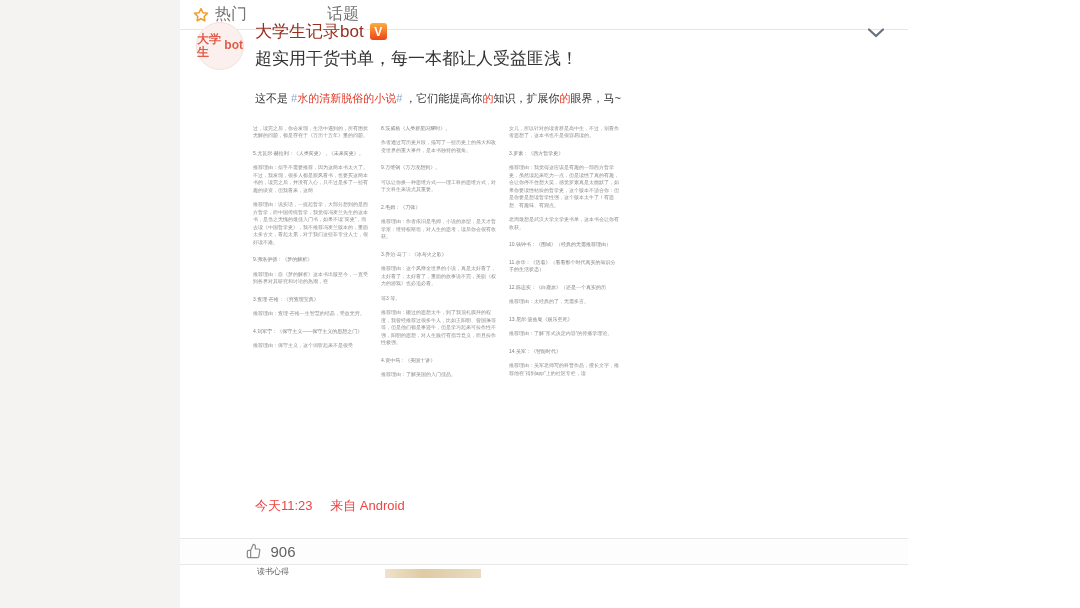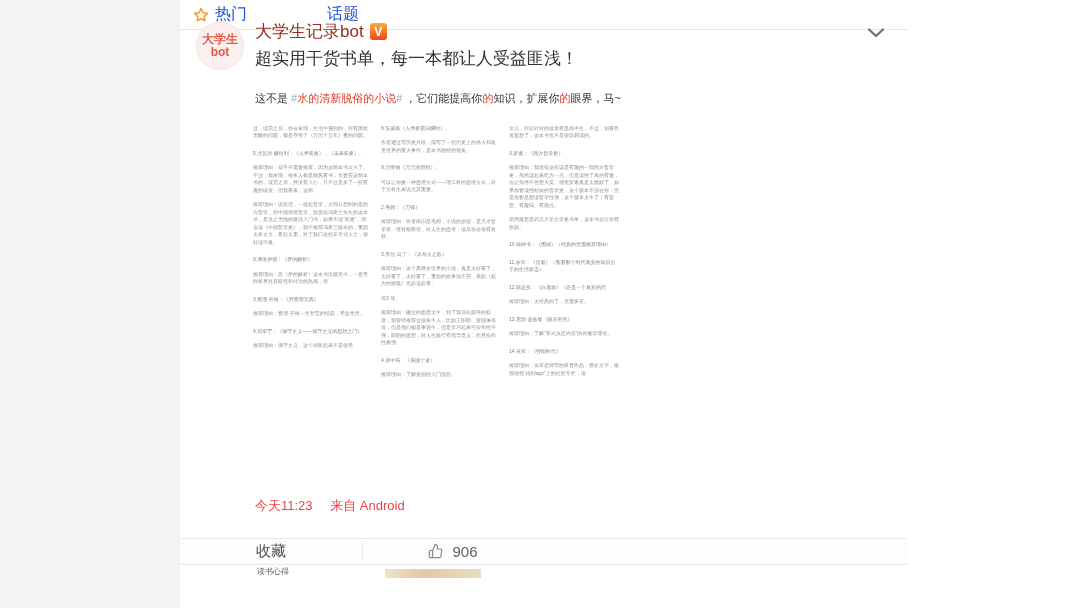--- a/index.html
+++ b/index.html
@@ -4,27 +4,27 @@
 <style>
   * { margin:0; padding:0; box-sizing:border-box; }
   html,body { width:1080px; height:608px; overflow:hidden; background:#fff;
               font-family:"Liberation Sans","DejaVu Sans",sans-serif; }
   .gutter { position:absolute; left:0; top:0; width:180px; height:608px; background:#f5f3f1; }
   .content { position:absolute; left:180px; top:0; width:900px; height:608px; background:#fff; }
 
   
   .topbar { position:absolute; left:0; top:0; width:728px; height:30px; background:#fff;
             border-bottom:1px solid #e7e7e7; display:flex; align-items:center; }
-  .tab { display:flex; align-items:center; gap:5px; font-size:16px; color:#1d4ed8; cursor:pointer; }
+  .tab { display:flex; align-items:center; gap:5px; font-size:16px; color:#737373; cursor:pointer; }
   .tab-hot { margin-left:12px; }
   .tab-topic { margin-left:80px; }
 
   
   .avatar { position:absolute; left:16px; top:22px; width:48px; height:48px; border-radius:50%;
-            background:#fbf0ed; border:1px solid #f3e2dd; display:flex; flex-direction:column;
+            background:#fbf0ed; border:1px solid #f3e2dd; display:flex; flex-direction:row;
             align-items:center; justify-content:center; line-height:1.1; }
   .avatar span { color:#e25c4a; font-size:12px; font-weight:bold; }
   .name-row { position:absolute; left:75px; top:20px; display:flex; align-items:center; }
   .username { font-size:17px; font-weight:normal; color:#95301f; }
   .vbadge { margin-left:6px; width:17px; height:17px; border-radius:3px;
             background:linear-gradient(#fbae3c,#ee4417); color:#fff; font-size:12px; font-weight:bold;
             display:flex; align-items:center; justify-content:center; }
   .excerpt { position:absolute; left:75px; top:47px; font-size:17px; color:#333; }
   .chevron { position:absolute; left:688px; top:24px; cursor:pointer; }
 
@@ -155,23 +155,20 @@
       </div>
     </div>
 
   <div class="time-row">
     <span>今天11:23</span>
     <span class="src">来自 Android</span>
   </div>
 
   <div class="action-bar">
     <div class="bar-cell">
-      <span>收藏</span>
-    </div>
-    <div class="bar-cell">
       <svg class="thumb-icon" width="16" height="16" viewBox="0 0 24 24">
         <path d="M14 9V5a3 3 0 0 0-3-3l-4 9v11h10.28a2 2 0 0 0 2-1.7l1.38-9a2 2 0 0 0-2-2.3zM7 22H4a2 2 0 0 1-2-2v-7a2 2 0 0 1 2-2h3" fill="none" stroke="#8a8a8a" stroke-width="1.8" stroke-linejoin="round"></path>
       </svg>
       <span class="bar-count">906</span>
     </div>
   </div>
 
   <div class="next-row">
     <span class="next-snippet">读书心得</span>
     <div class="next-thumb"></div>

